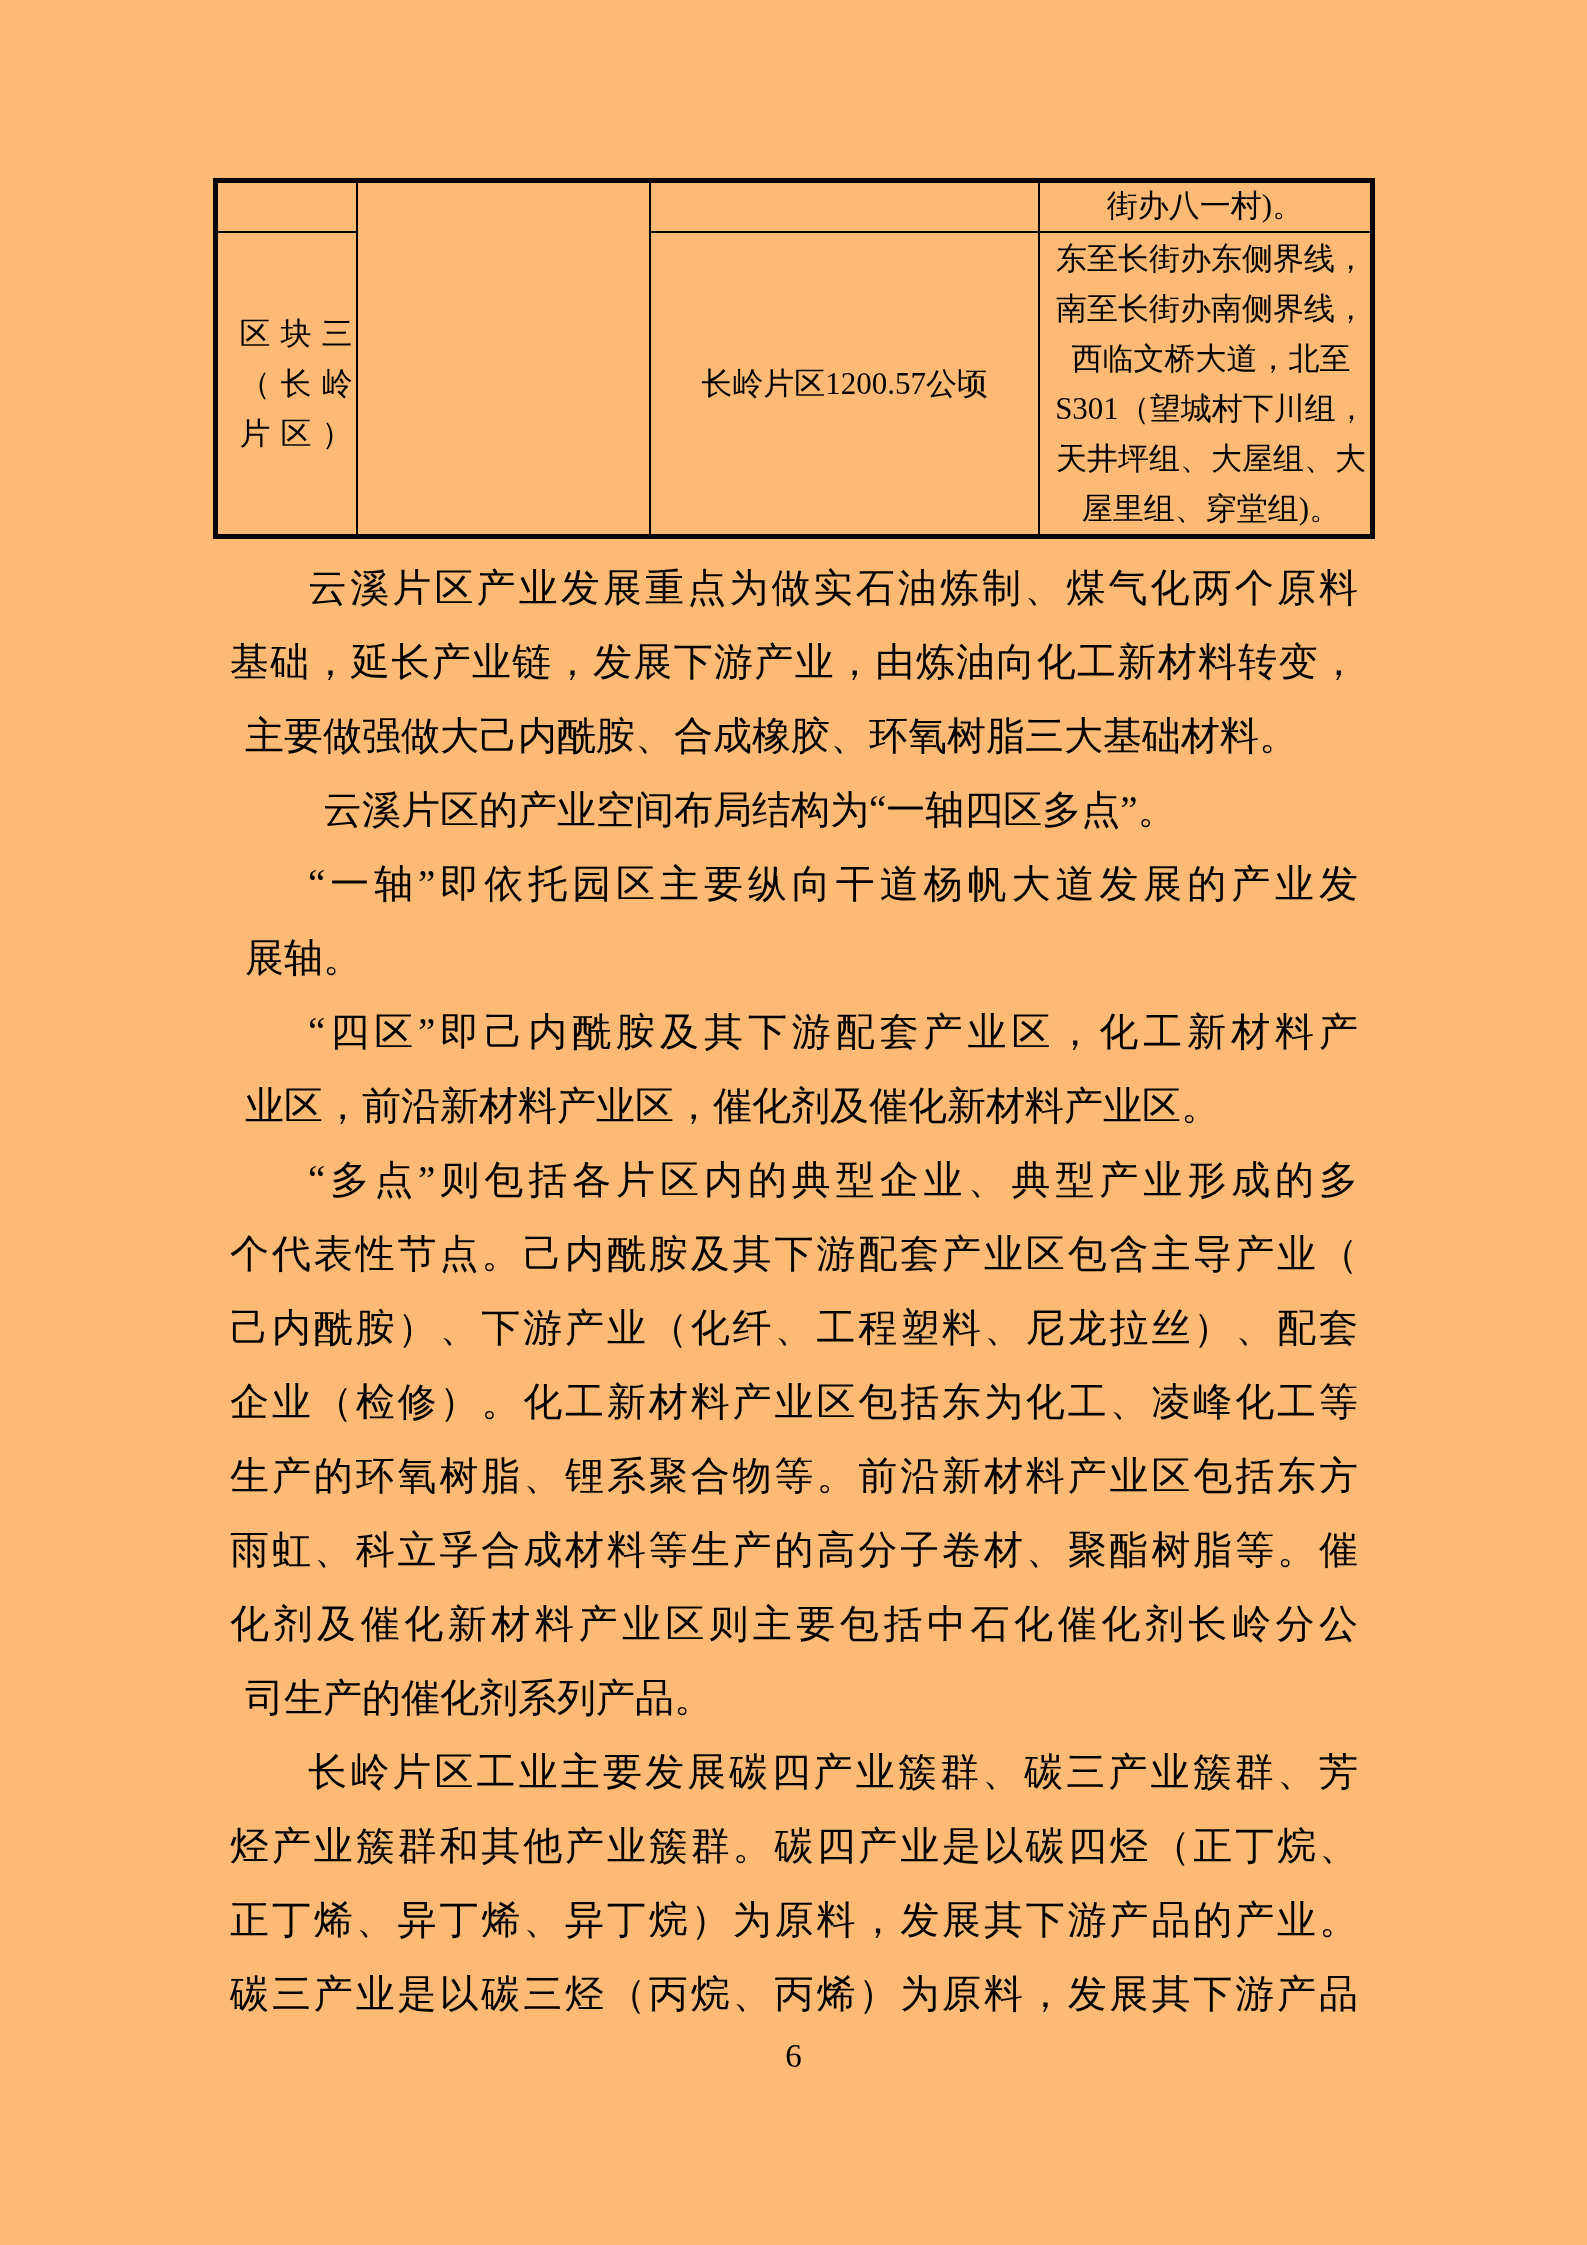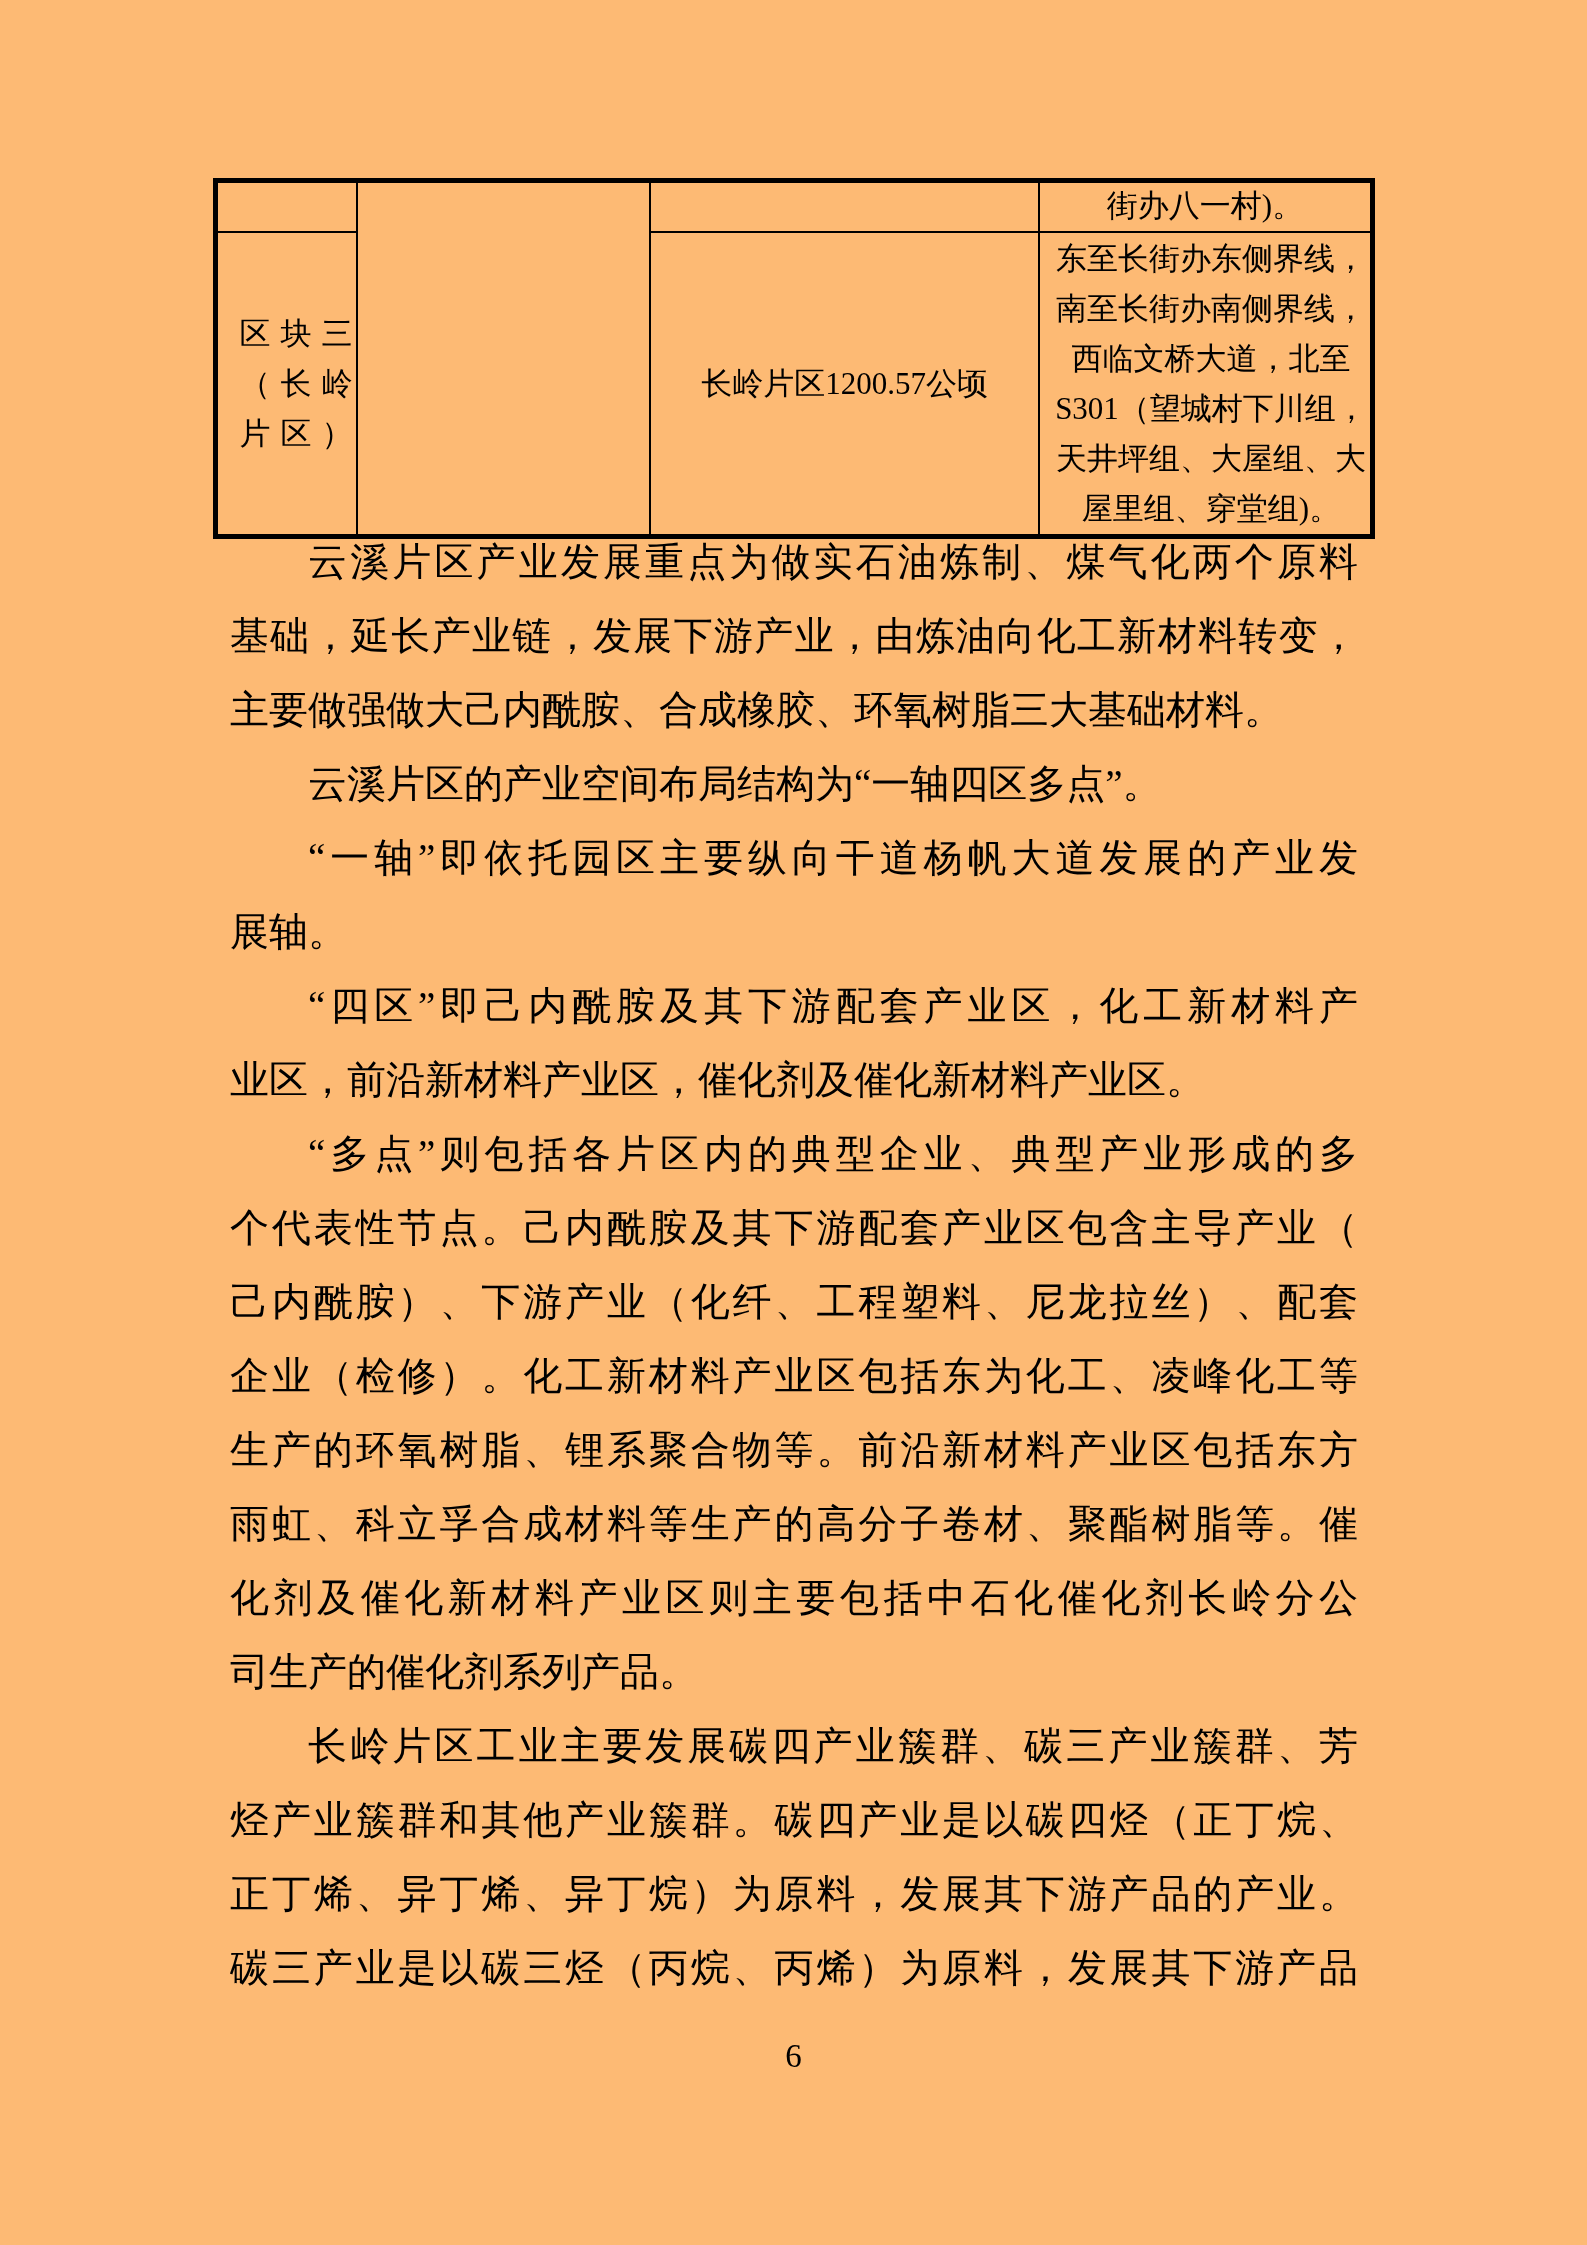--- a/index.html
+++ b/index.html
@@ -57,32 +57,32 @@
     border-top: 2px solid #000;
     padding-top: 1px;
     padding-left: 12px;
   }
   .cell-r2c4 .tline { line-height: 50px; text-align: center; white-space: nowrap; }
 
   
   .body-text {
     position: absolute;
     left: 230px;
-    top: 525px;
+    top: 551px;
     width: 1128px;
     font-size: 39px;
   }
   .bl {
     height: 74px;
     line-height: 74px;
     text-align: justify;
     text-align-last: justify;
     white-space: nowrap;
   }
-  .bl.last { text-align: left; text-align-last: left; }
+  .bl.last { text-align: left; text-align-last: left; margin-left: 15px; }
   .bl.ind { text-indent: 78px; }
 
   
   .page-number {
     position: absolute;
     left: 0; right: 0;
     top: 2038px;
     text-align: center;
     font-size: 33px;
     line-height: 36px;

